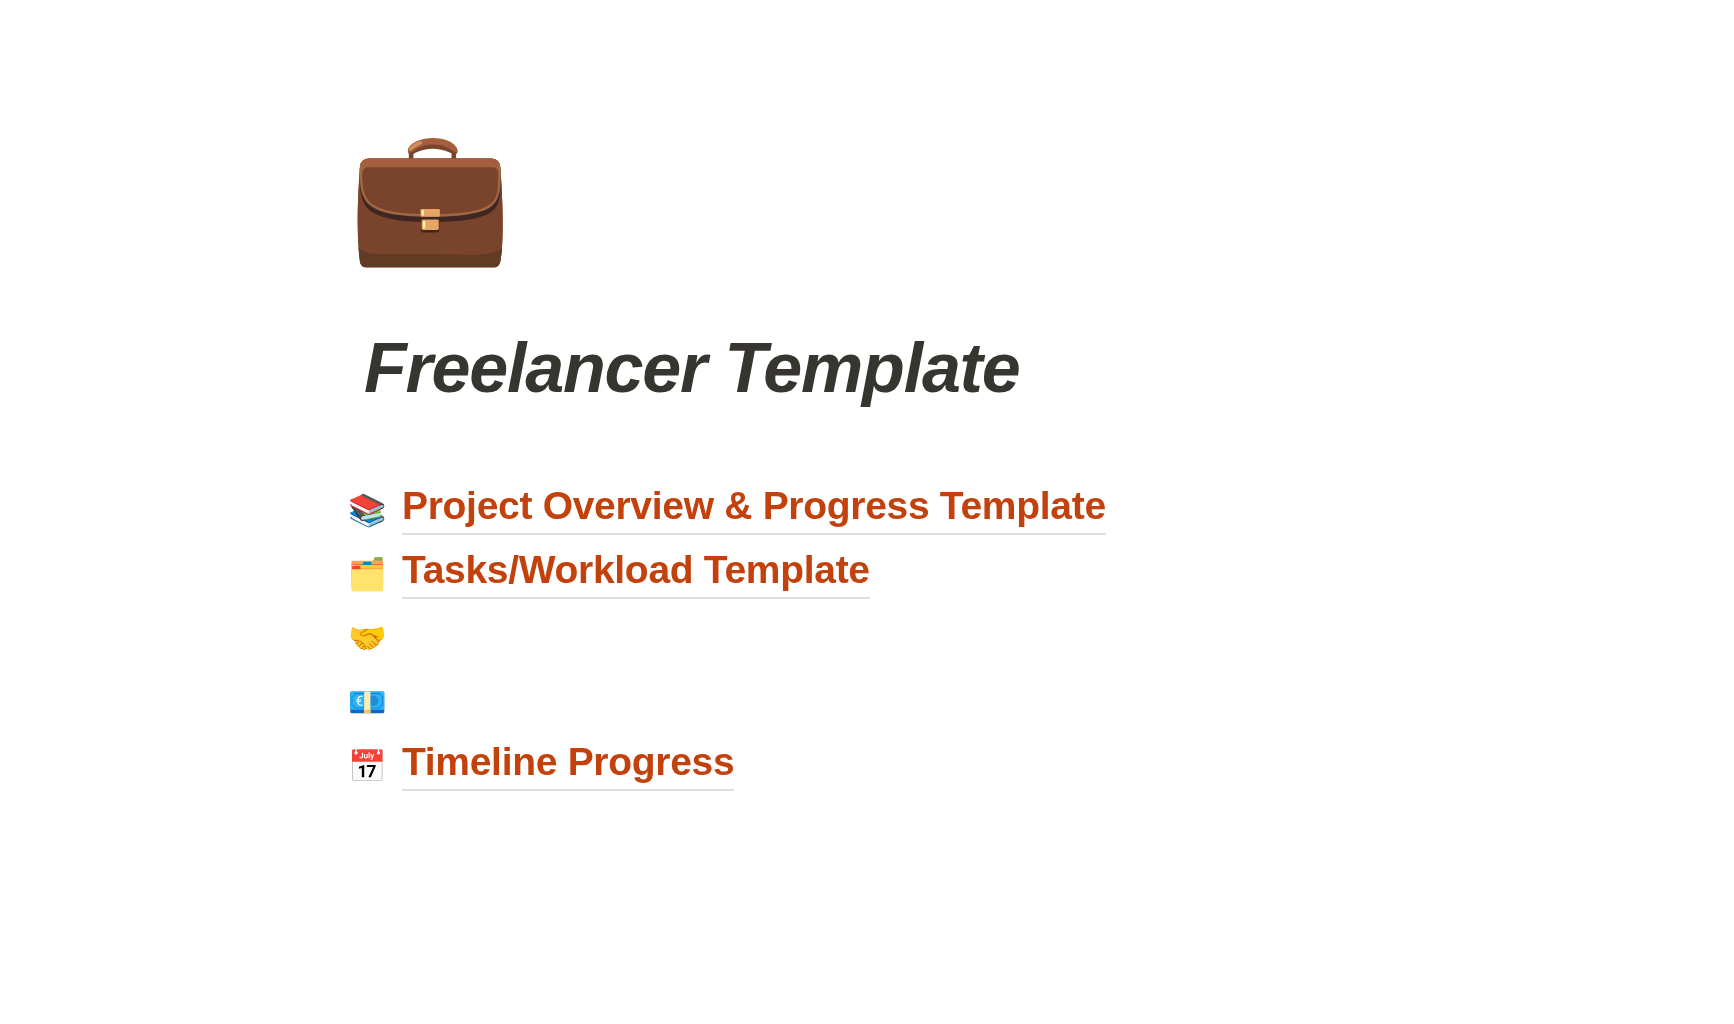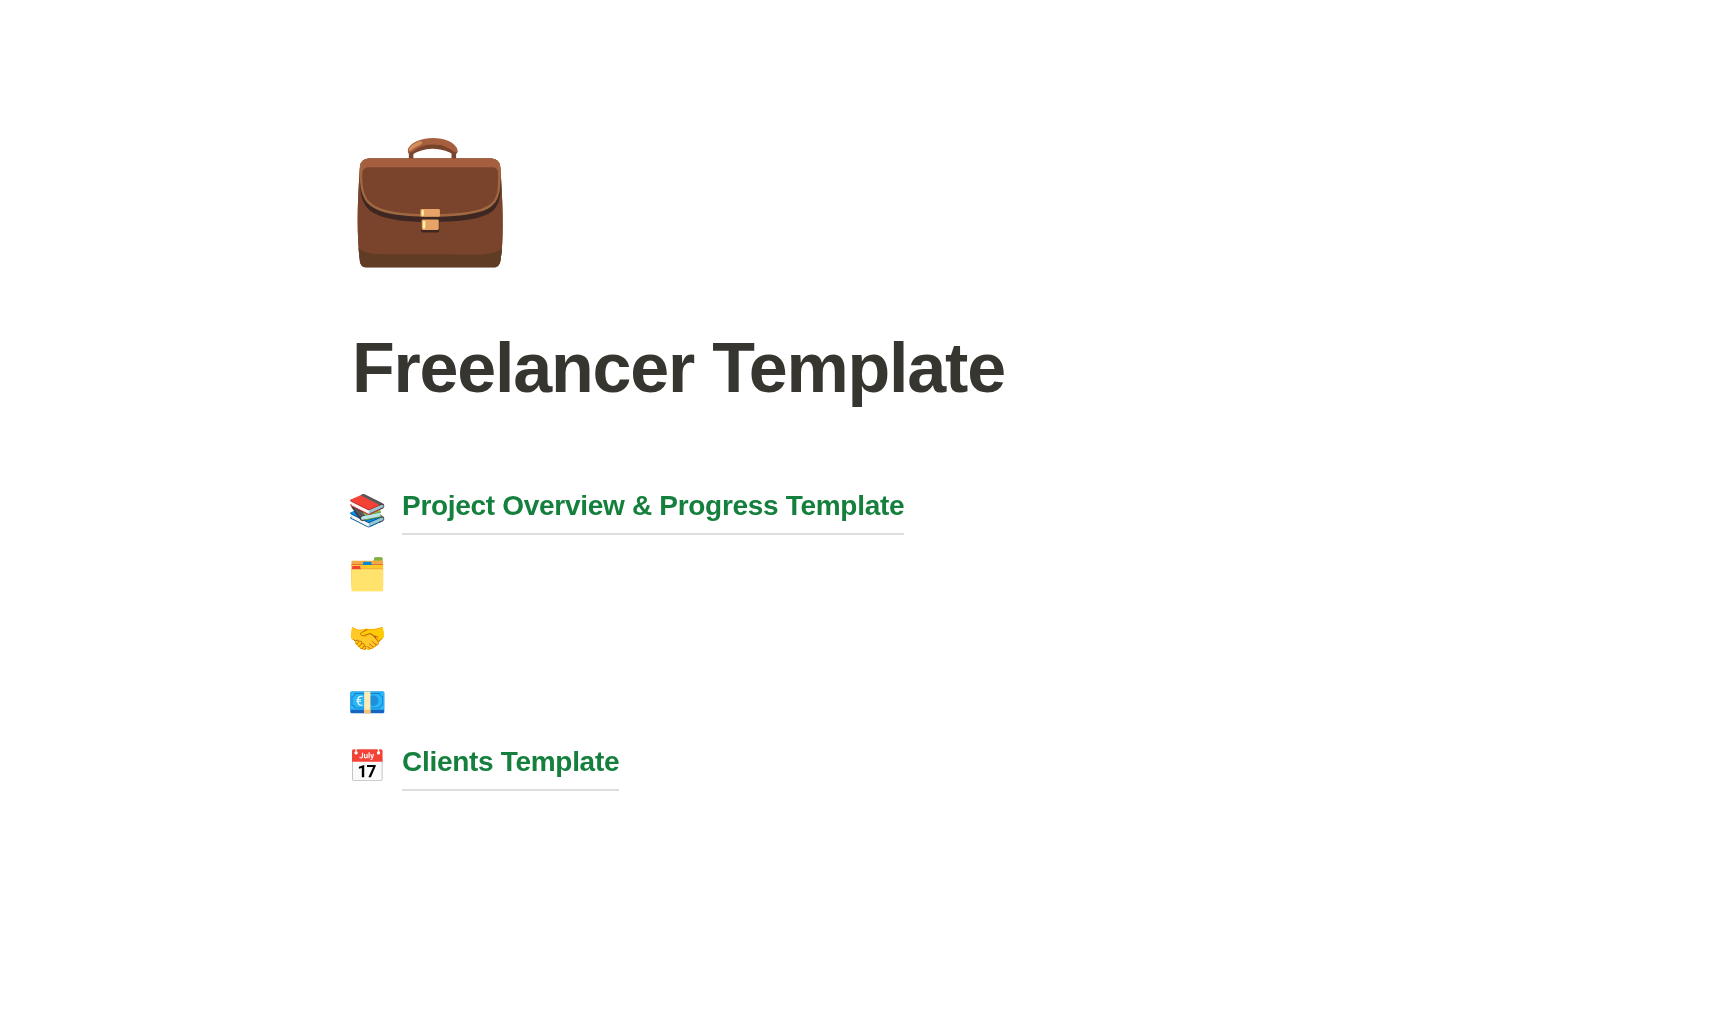--- a/index.html
+++ b/index.html
@@ -37,30 +37,31 @@
     font-size: 132px;
     line-height: 152px;
     font-family: "DejaVu Sans", "Liberation Sans", sans-serif;
     user-select: none;
     display: block;
     letter-spacing: 0;
   }
 
   
   .page-title {
-    margin: 4px;
+    margin: 16px;
     padding: 0;
     margin-top: 56px;
     font-size: 70px;
     line-height: 84px;
     font-weight: 700;
     letter-spacing: -1.2px;
     color: #37352f;
     white-space: nowrap;
     font-family: "Liberation Sans", "DejaVu Sans", sans-serif;
+    font-style: italic;
   }
 
   
   .link-list {
     margin: 0;
     padding: 0;
     margin-top: 68px;
     list-style: none;
   }
 
@@ -78,24 +79,24 @@
     font-size: 31px;
     line-height: 38px;
     text-align: left;
     font-family: "DejaVu Sans", "Liberation Sans", sans-serif;
     user-select: none;
     margin-right: 16px;
     display: inline-block;
   }
 
   .link-text {
-    font-size: 28px;
+    font-size: 39px;
     line-height: 40px;
     font-weight: 600;
-    color: #15803d;
+    color: #c2410c;
     letter-spacing: -0.3px;
     white-space: nowrap;
     border-bottom: 2px solid #dfdedb;
     padding-bottom: 7px;
     cursor: pointer;
     font-family: "Liberation Sans", "DejaVu Sans", sans-serif;
   }
 </style>
 </head>
 <body>
@@ -109,30 +110,31 @@
 
     <ul class="link-list">
 
       <li class="link-row">
         <span class="link-emoji">📚</span>
         <span class="link-text">Project Overview &amp; Progress Template</span>
       </li>
 
       <li class="link-row">
         <span class="link-emoji">🗂️</span>
+        <span class="link-text">Tasks/Workload Template</span>
       </li>
 
       <li class="link-row">
         <span class="link-emoji">🤝</span>
       </li>
 
       <li class="link-row">
         <span class="link-emoji">💶</span>
       </li>
 
       <li class="link-row">
         <span class="link-emoji">📅</span>
-        <span class="link-text">Clients Template</span>
+        <span class="link-text">Timeline Progress</span>
       </li>
 
     </ul>
   </div>
 </div>
 
 </body></html>

